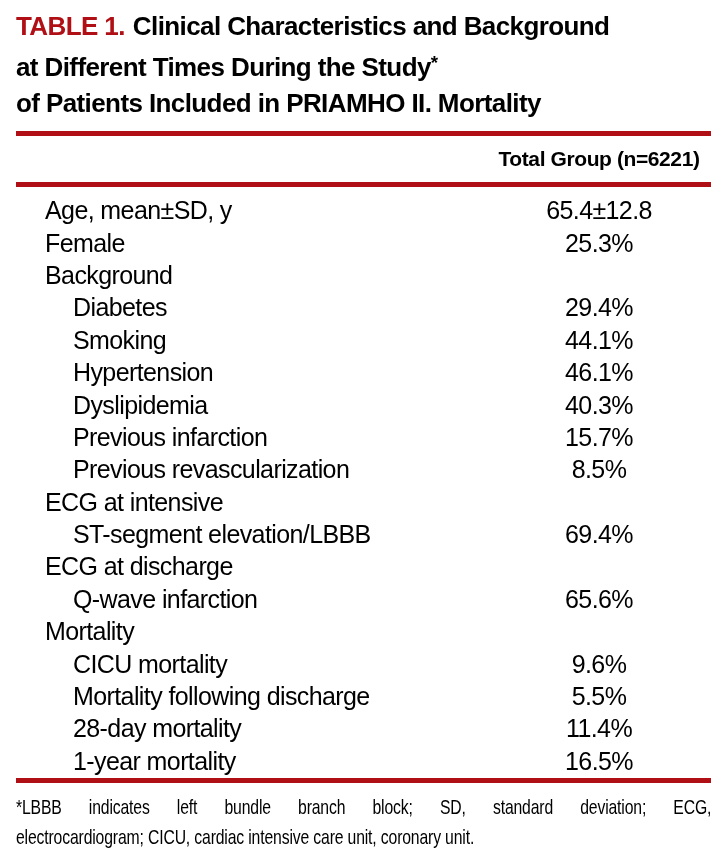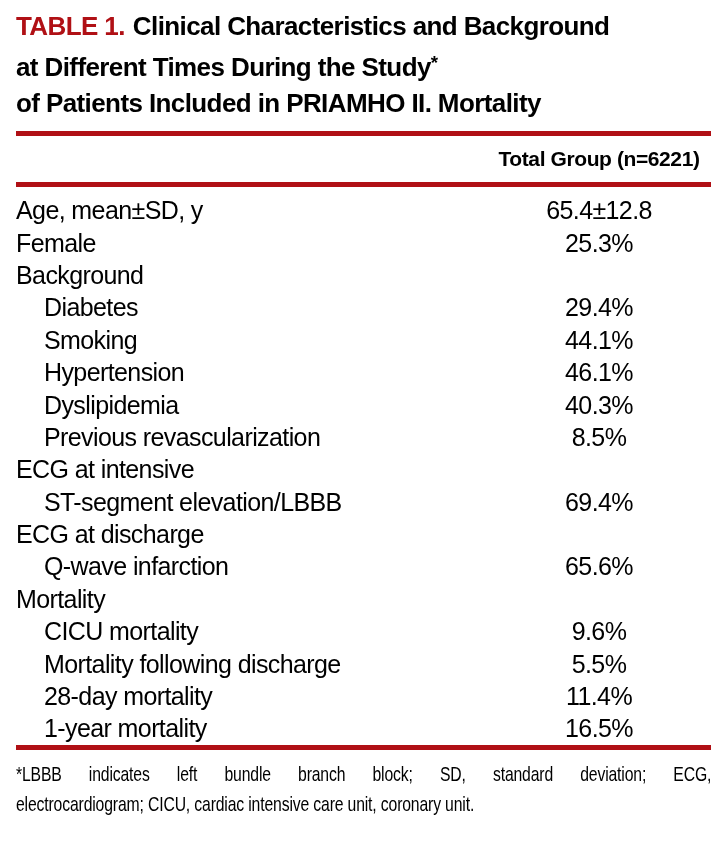--- a/index.html
+++ b/index.html
@@ -27,21 +27,21 @@
   
   .header-row { height: 46px; display: flex; align-items: center; justify-content: center; }
   .col-spacer { flex: 1; }
   .col-header {
     width: 224px; text-align: center;
     font-weight: bold; font-size: 21px; letter-spacing: -0.4px;
     white-space: nowrap;
   }
 
   
-  .tbody { padding-top: 8px; }
+  .tbody { padding-top: 8px; margin-left: 29px; }
   .row {
     display: flex; align-items: center; height: 32.4px;
     font-size: 25px; letter-spacing: -0.6px;
   }
   .row .label { flex: 1; white-space: nowrap; }
   .row.sub .label { padding-left: 28px; }
   .row .value { width: 224px; text-align: center; white-space: nowrap; }
 
   
   .footnote {
@@ -97,20 +97,24 @@
     </div>
     <div class="row sub">
       <span class="label">Hypertension</span>
       <span class="value">46.1%</span>
     </div>
     <div class="row sub">
       <span class="label">Dyslipidemia</span>
       <span class="value">40.3%</span>
     </div>
     <div class="row sub">
+      <span class="label">Previous infarction</span>
+      <span class="value">15.7%</span>
+    </div>
+    <div class="row sub">
       <span class="label">Previous revascularization</span>
       <span class="value">8.5%</span>
     </div>
     <div class="row">
       <span class="label">ECG at intensive</span>
       <span class="value"></span>
     </div>
     <div class="row sub">
       <span class="label">ST-segment elevation/LBBB</span>
       <span class="value">69.4%</span>

